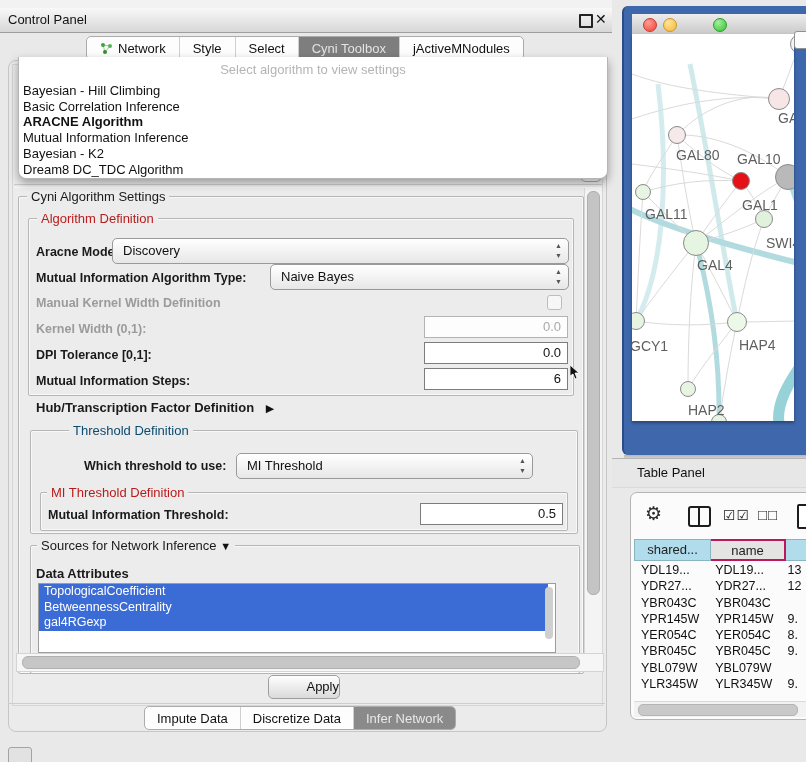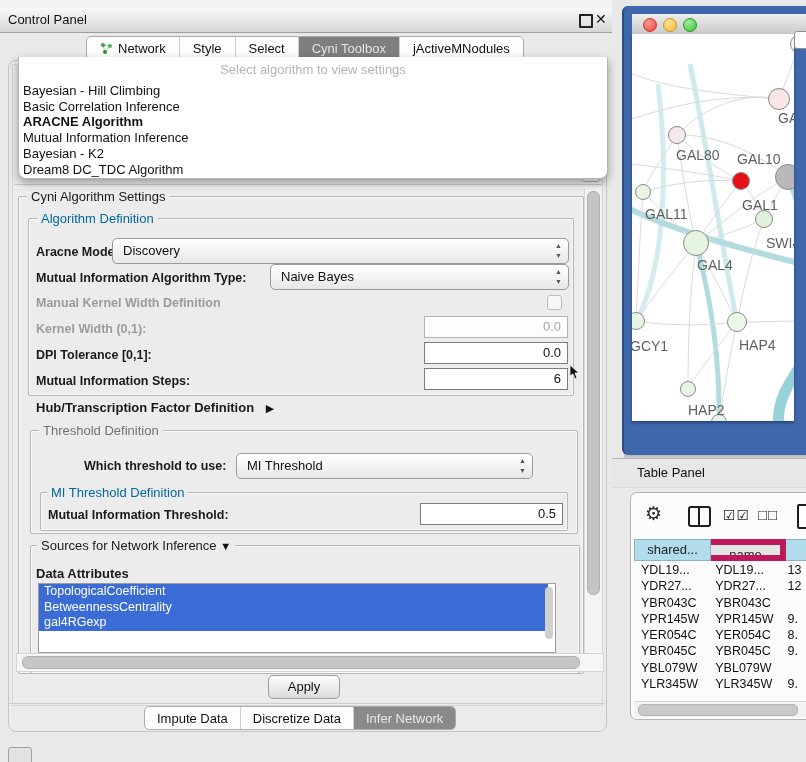--- a/index.html
+++ b/index.html
@@ -36,22 +36,22 @@
 
   
   .remnant-stepper{left:579px;top:100px;width:20px;height:25px;background:#fff;border:2px solid #5b97d6;border-radius:5px;z-index:5;}
   .remnant-stepper span{position:absolute;left:4px;top:1px;font-size:7px;color:#666;line-height:10px;}
   .remnant-corner{left:580px;top:155px;width:20px;height:25px;background:#fcfcfc;border:1px solid #ababab;border-radius:6px;z-index:5;}
   .topline{left:14px;top:184px;width:588px;height:2px;border-top:1px solid #cbcbcb;border-bottom:1px solid #f7f7f7;}
 
   
   .gbox{border:1px solid #b6b6b6;border-radius:2px;box-shadow:inset 0 0 0 1px rgba(255,255,255,.65);text-align:right;}
   .gtitle{position:absolute;background:#ececec;padding:0 4px;font-size:13px;white-space:nowrap;}
-  .blue{color:#0369a1;}
-  .green{color:#737373;}
+  .blue{color:#b91c1c;}
+  .green{color:#0c4a6e;margin-left:30px;}
 
   .lbl{position:absolute;font-size:12.5px;font-weight:bold;color:#1a1a1a;white-space:nowrap;}
   .lbl.dis{color:#9b9b9b;}
   .combo{position:absolute;height:24px;background:linear-gradient(#ffffff,#e7e7e7);
     border:1px solid #9a9a9a;border-radius:5px;font-size:13px;}
   .combo .cval{position:absolute;left:10px;top:4px;color:#111;}
   .combo .steppers{position:absolute;right:6px;top:2px;font-size:7px;color:#555;line-height:10px;text-align:center;}
   .tfield{position:absolute;height:20px;background:#fff;border:1px solid #7d7d7d;
     font-size:13px;text-align:right;padding-right:6px;line-height:20px;color:#111;}
   .tfield.dis{border:1px solid #b3b3b3;color:#a9a9a9;background:#fdfdfd;}
@@ -64,21 +64,21 @@
     width:504px;padding-left:5px;white-space:nowrap;}
   .attr-vsb{position:absolute;right:2px;top:3px;width:8px;height:52px;background:#cfcfcf;border-radius:4px;}
 
   
   .vsb-track{left:584px;top:188px;width:17px;height:465px;background:#f4f4f4;border-left:1px solid #d8d8d8;}
   .vsb-thumb{left:587px;top:191px;width:11px;height:402px;background:#c4c4c4;border:1px solid #b0b0b0;border-radius:6px;}
   .hsb-track{left:16px;top:653px;width:586px;height:17px;background:#f6f6f6;border:1px solid #d4d4d4;}
   .hsb-thumb{left:22px;top:656px;width:556px;height:11px;background:#c6c6c6;border:1px solid #b0b0b0;border-radius:6px;}
 
   .apply-btn{left:268px;top:675px;width:70px;height:22px;background:linear-gradient(#fefefe,#dadada);
-    border:1px solid #9e9e9e;border-radius:5px;font-size:13px;text-align:center;line-height:21px;color:#111;}
+    border:1px solid #9e9e9e;border-radius:5px;font-size:13px;text-align:right;line-height:21px;color:#111;}
 
   .divline{left:8px;top:703px;width:597px;height:1px;background:#cdcdcd;}
   .btabbar{left:144px;top:706px;height:22px;display:inline-flex;background:#fdfdfd;
     border:1px solid #ababab;border-radius:5px;overflow:hidden;}
   .btab{display:flex;align-items:center;padding:0 12px;font-size:13px;color:#111;border-left:1px solid #cfcfcf;white-space:nowrap;}
   .btab:first-child{border-left:none;}
   .btab.on{background:#8a8a8a;color:#e8e8e8;}
 
   .mini-icon{left:8px;top:747px;width:22px;height:18px;background:#e2e2e2;border:1px solid #a4a4a4;border-radius:3px;}
 
@@ -99,21 +99,21 @@
   .tp-band{left:612px;top:458px;width:194px;height:28px;background:#e7e7e7;border-top:1px solid #b4b4b4;border-bottom:1px solid #dadada;}
   .tp-title{position:absolute;left:25px;top:6px;font-size:13px;color:#111;}
   .tp-box{left:630px;top:492px;width:176px;height:226px;background:#fbfbfb;border:1px solid #b5b5b5;border-radius:7px 0 0 7px;overflow:hidden;}
   .tp-gear{position:absolute;left:14px;top:9px;font-size:19px;color:#2b2b2b;}
   .tp-split{position:absolute;left:57px;top:13px;width:19px;height:17px;border:2px solid #1d1d1d;border-radius:3px;}
   .tp-split::after{content:"";position:absolute;left:8px;top:0;width:2px;height:17px;background:#1d1d1d;}
   .tp-checks{position:absolute;left:92px;top:14px;font-size:14px;color:#222;letter-spacing:1px;}
   .tp-boxes{position:absolute;left:127px;top:13px;font-size:15px;color:#222;letter-spacing:1px;}
   .tp-doc{position:absolute;left:166px;top:11px;width:14px;height:21px;border:2px solid #1d1d1d;border-radius:2px;background:#fff;}
   .thead{position:absolute;left:3px;top:46px;display:flex;height:22px;}
-  .th{box-sizing:border-box;border:6px solid #be185d;background:#e4e4e2;font-size:13px;text-align:center;line-height:20px;color:#222;overflow:hidden;white-space:nowrap;}
+  .th{box-sizing:border-box;border:2px solid #be185d;background:#e4e4e2;font-size:13px;text-align:center;line-height:20px;color:#222;overflow:hidden;white-space:nowrap;}
   .th.hl{background:#b0dcec;border:1px solid #88b4c4;}
   .th:nth-child(1){width:77px;}
   .th:nth-child(2){width:75px;border-left:none;}
   .th:nth-child(3){width:24px;border-left:none;}
   .tbody{position:absolute;left:3px;top:69px;width:173px;height:131px;overflow:hidden;}
   .tr{display:flex;height:16.3px;line-height:16.3px;font-size:12.5px;color:#111;}
   .td{overflow:hidden;white-space:nowrap;}
   .td:nth-child(1){width:70px;padding-left:7px;}
   .td:nth-child(2){width:70px;padding-left:6px;}
   .td:nth-child(3){width:20px;padding-left:4px;}

